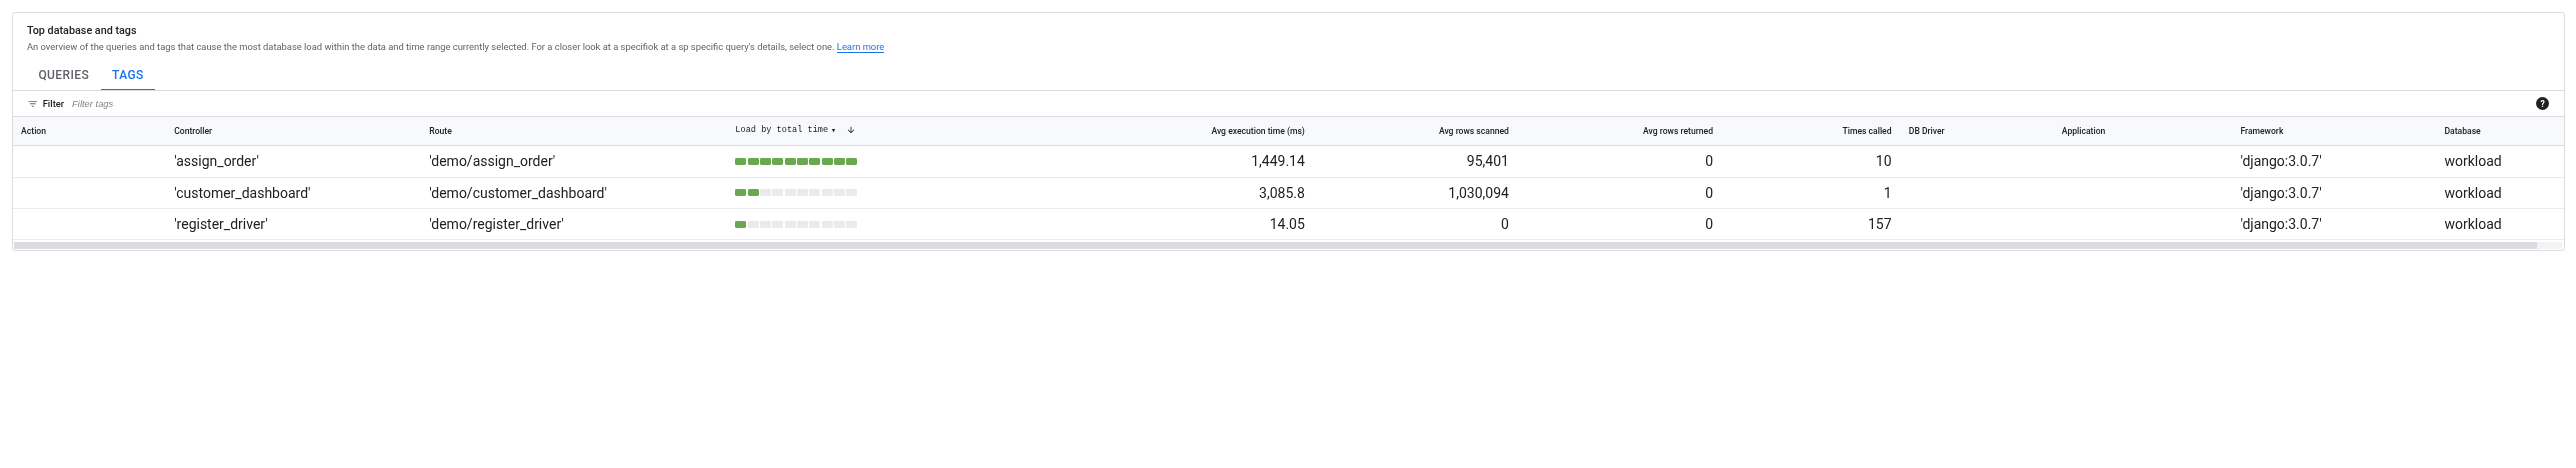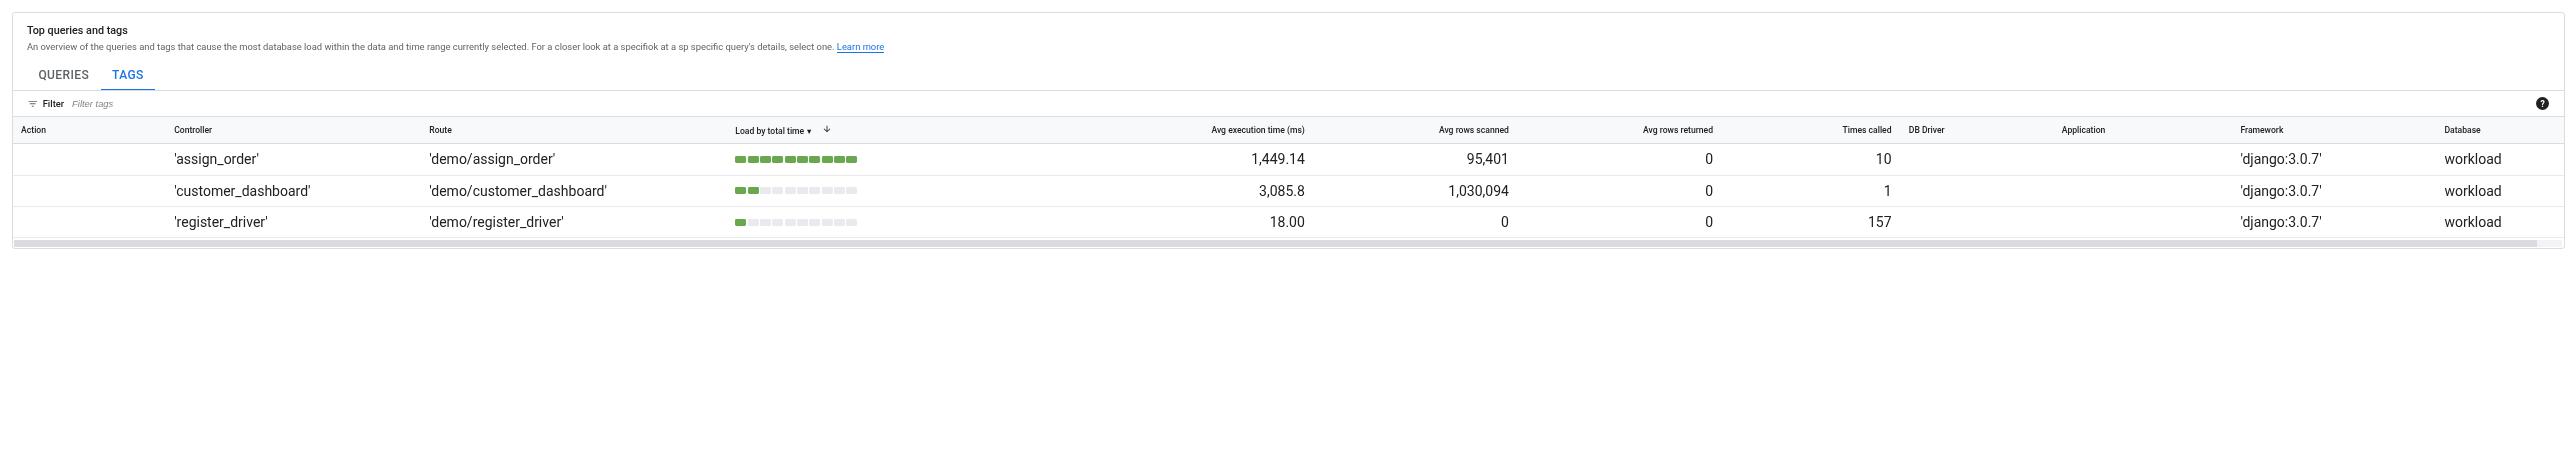--- a/index.html
+++ b/index.html
@@ -16,21 +16,21 @@
 .filter-icon { margin-right: 4.3px; display: inline-flex; }
 .filter-label { font-weight: 500; margin-right: 8px; }
 .filter-input { border: none; outline: none; font-size: 9.4px; color: #5f6368; flex: 1; background: transparent; font-style: italic; }
 .filter-input::placeholder { color: #80868b; }
 .help-icon { margin-left: auto; width: 13px; height: 13px; border-radius: 50%; background: #202124; color: #fff; display: flex; align-items: center; justify-content: center; font-size: 8.6px; font-weight: 700; cursor: pointer; }
 table { width: 100%; border-collapse: collapse; table-layout: fixed; }
 th { text-align: left; font-weight: 500; font-size: 8.6px; color: #202124; padding: 7.2px 8.6px; border-bottom: 0.7px solid #dadce0; background: #f8f9fa; white-space: nowrap; }
 th.num { text-align: right; }
 td { padding: 7.2px 8.6px; border-bottom: 0.7px solid #e8eaed; font-size: 14px; white-space: nowrap; overflow: hidden; text-overflow: ellipsis; vertical-align: middle; }
 td.num { text-align: right; }
-.sort-hdr { display: inline-flex; align-items: flex-end; gap: 2.9px; cursor: pointer; }
+.sort-hdr { display: inline-flex; align-items: flex-start; gap: 2.9px; cursor: pointer; font-family: Liberation Mono, monospace; }
 .loadbar { display: flex; gap: 1.4px; width: 122px; }
 .seg { height: 7.2px; flex: 1; border-radius: 1.4px; background: #e8eaed; }
 .seg.fill { background: #6aa84f; }
 .scrollbar { height: 7.2px; background: #f1f3f4; margin: 1.4px 1.4px 1.4px 1.4px; }
 .scrollbar-inner { height: 100%; background: #dadce0; width: 99%; }
 col.c-action { width: 6%; }
 col.c-ctrl { width: 10%; }
 col.c-route { width: 12%; }
 col.c-load { width: 14%; }
 col.c-avgexec { width: 9%; }
@@ -40,21 +40,21 @@
 col.c-driver { width: 6%; }
 col.c-app { width: 7%; }
 col.c-fw { width: 8%; }
 col.c-db { width: 5%; }
 </style>
 </head>
 <body>
 
 <div class="panel">
   <div class="header">
-    <div class="title">Top queries and tags</div>
+    <div class="title">Top database and tags</div>
     <div class="desc">
       <span>An overview of the queries and tags that cause the most database load within the data and time range currently selected. For a closer look at a specifiok at a sp specific query's details, select one.</span>
       <a href="#" class="link">Learn more</a>
     </div>
   </div>
 
   <div class="tabs">
     <div class="tab">QUERIES</div>
     <div class="tab active">TAGS</div>
   </div>
@@ -177,21 +177,21 @@
               <div class="seg "></div>
               <div class="seg "></div>
               <div class="seg "></div>
               <div class="seg "></div>
               <div class="seg "></div>
               <div class="seg "></div>
               <div class="seg "></div>
               <div class="seg "></div>
             </div>
           </td>
-    <td class="num">18.00</td>
+    <td class="num">14.05</td>
     <td class="num">0</td>
     <td class="num">0</td>
     <td class="num">157</td>
     <td></td>
     <td></td>
     <td>'django:3.0.7'</td>
     <td>workload</td>
         </tr>
       </tbody>
   </table>

